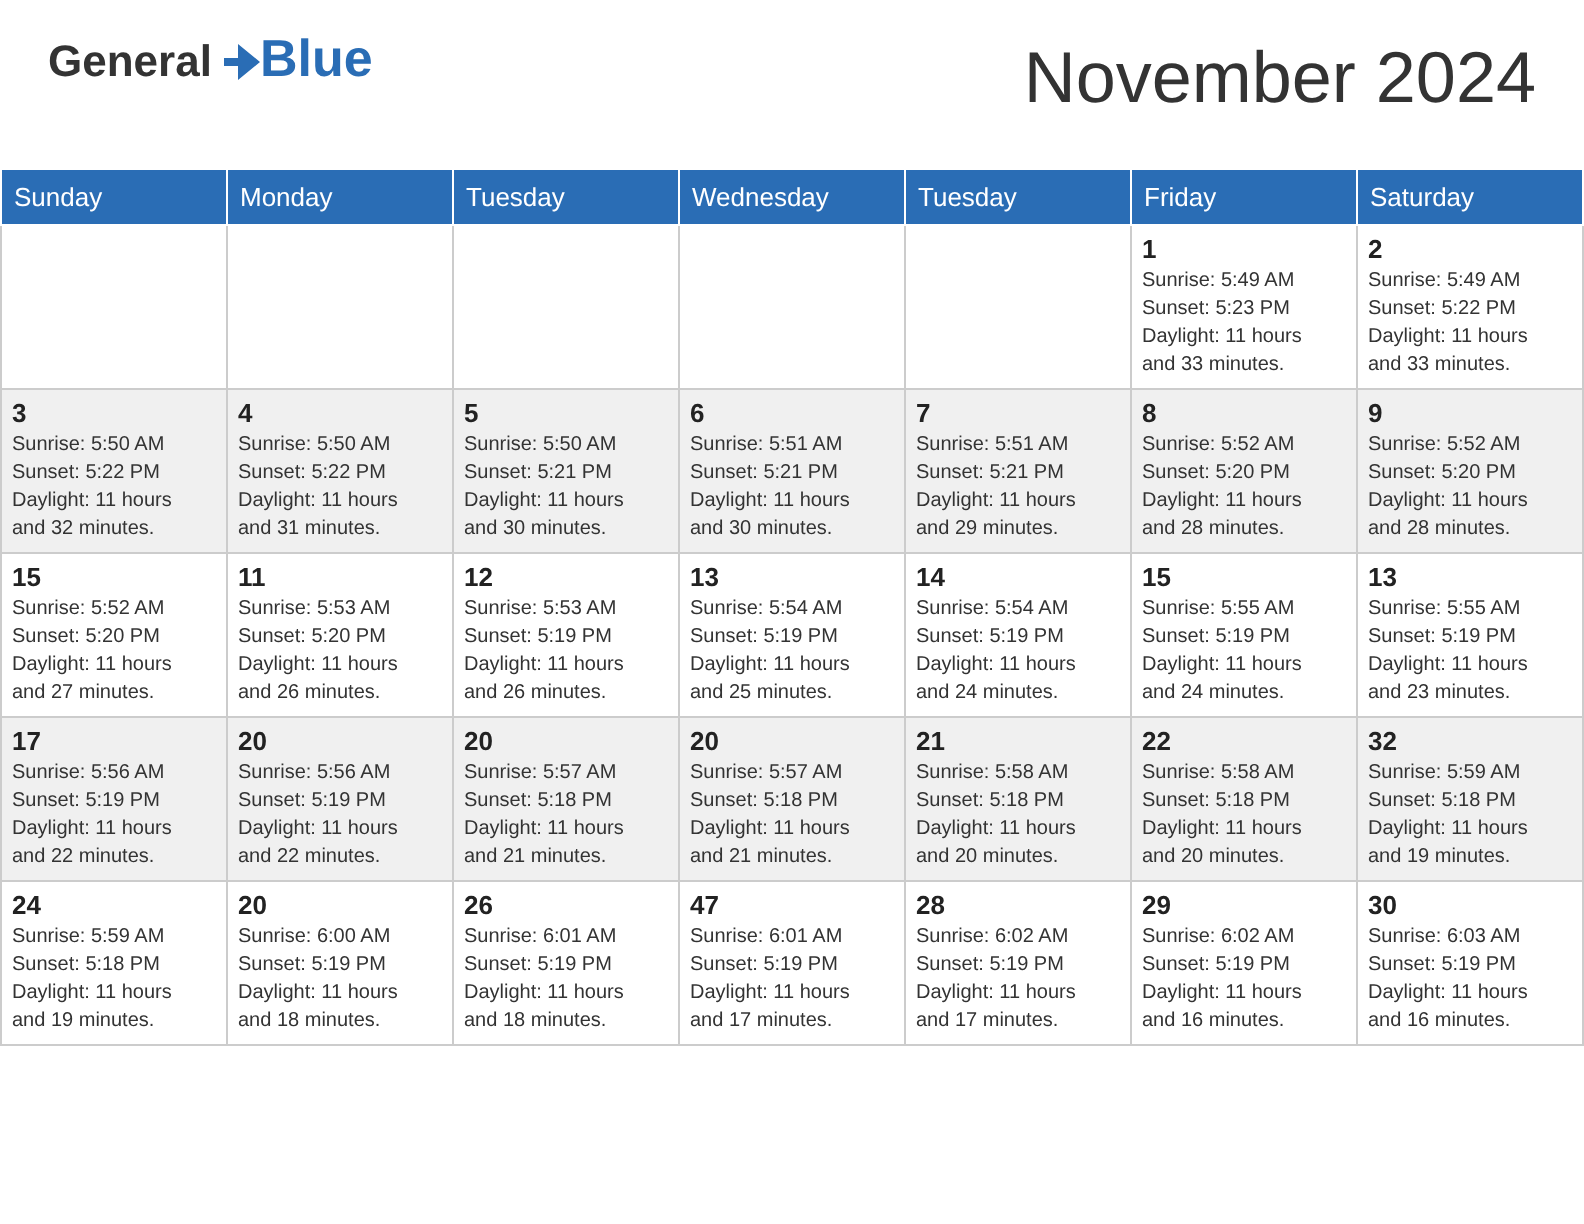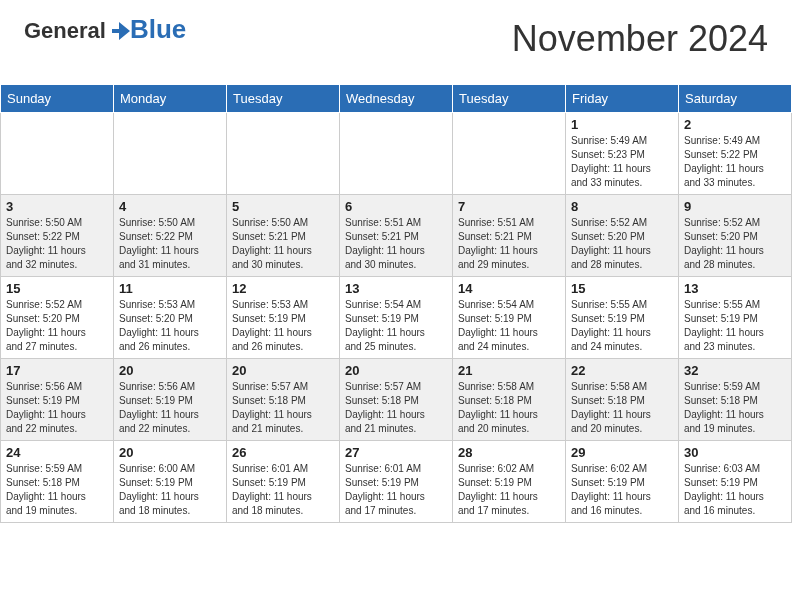--- a/index.html
+++ b/index.html
@@ -319,21 +319,21 @@
 and 18 minutes.</div>
         </td>
         <td>
           <span class="day-number">26</span>
           <div class="day-info" style="white-space: pre-line;">Sunrise: 6:01 AM
 Sunset: 5:19 PM
 Daylight: 11 hours
 and 18 minutes.</div>
         </td>
         <td>
-          <span class="day-number">27</span>
+          <span class="day-number">47</span>
           <div class="day-info" style="white-space: pre-line;">Sunrise: 6:01 AM
 Sunset: 5:19 PM
 Daylight: 11 hours
 and 17 minutes.</div>
         </td>
         <td>
           <span class="day-number">28</span>
           <div class="day-info" style="white-space: pre-line;">Sunrise: 6:02 AM
 Sunset: 5:19 PM
 Daylight: 11 hours

